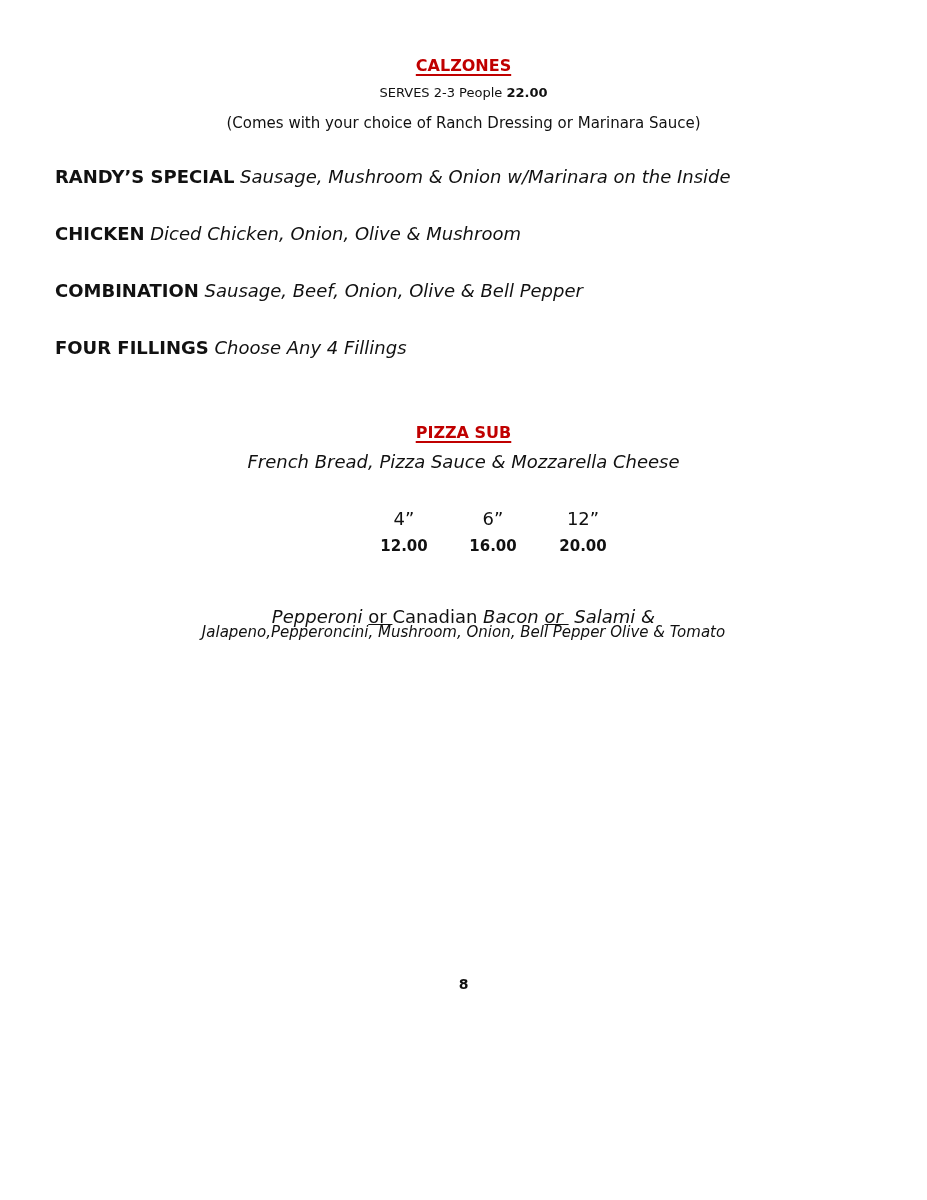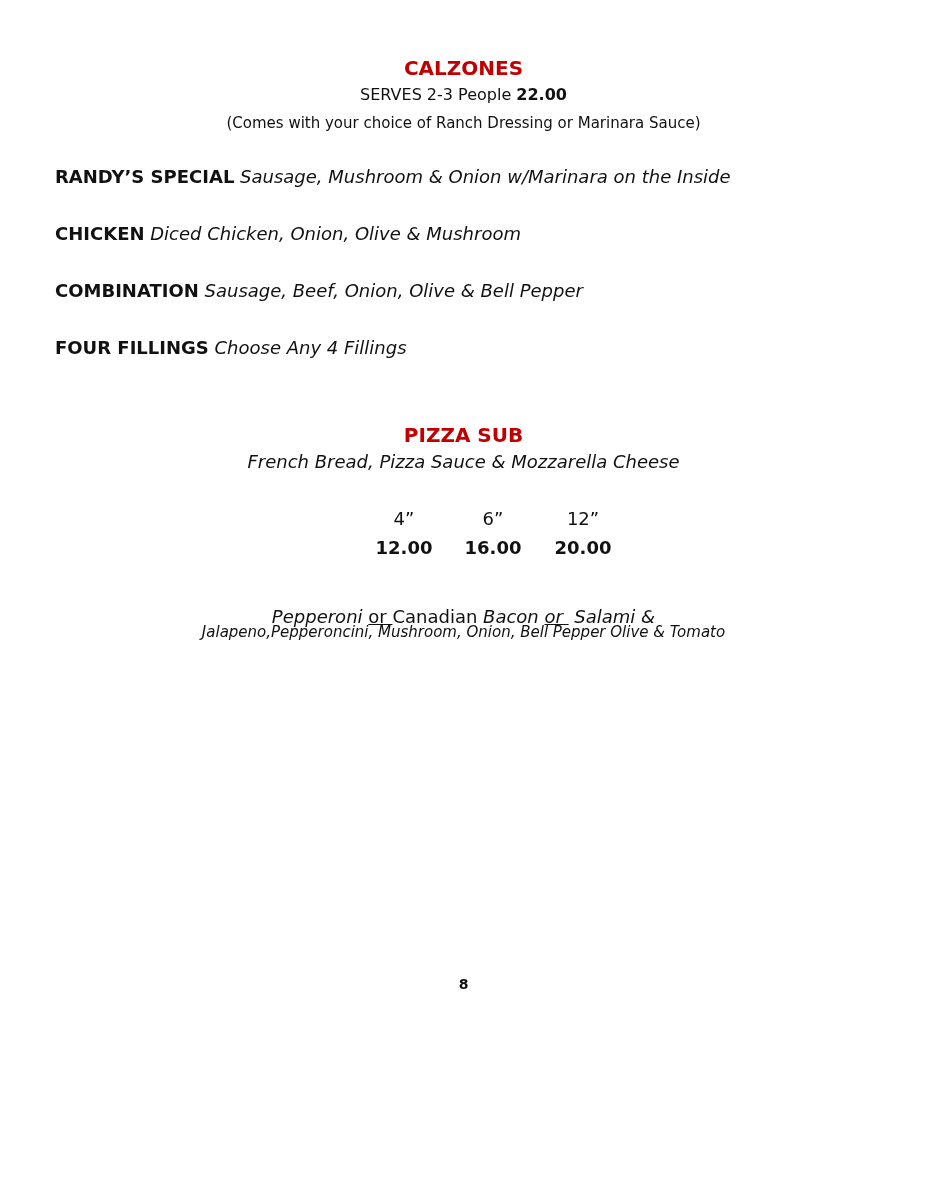--- a/index.html
+++ b/index.html
@@ -3,33 +3,33 @@
   <meta charset="utf-8">
   <style>
     html, body { margin: 0; padding: 0; background: #ffffff; }
     body {
       width: 927px; height: 1200px; position: relative; overflow: hidden;
       font-family: "DejaVu Sans", sans-serif; color: #111111;
     }
     .abs { position: absolute; white-space: nowrap; }
     .center { left: 0; width: 927px; text-align: center; }
     .red-title {
-      color: #c00000; font-weight: bold; 
+      color: #c00000; font-weight: bold; text-decoration: underline;
       text-decoration-thickness: 2px; text-underline-offset: 3px;
-      font-size: 20px;
+      font-size: 16px;
     }
-    .serves { font-size: 16px; }
+    .serves { font-size: 13px; }
     .serves b { font-weight: bold; }
     .note { font-size: 15px; }
     .item { left: 55px; font-size: 18px; }
     .item .name { font-weight: bold; }
     .item .desc { font-style: italic; }
     .italic { font-style: italic; }
     .size-col { position: absolute; width: 90px; text-align: center; font-size: 18px; }
-    .price-col { position: absolute; width: 90px; text-align: center; font-size: 18px; font-weight: bold; }
+    .price-col { position: absolute; width: 90px; text-align: center; font-size: 15px; font-weight: bold; }
     .u { text-decoration: underline; }
     .pageno { font-size: 14px; font-weight: bold; }
   </style>
 </head>
 <body>
 
 <div>
 
   <div class="abs center" style="top:56px;">
     <span class="red-title">CALZONES</span>

